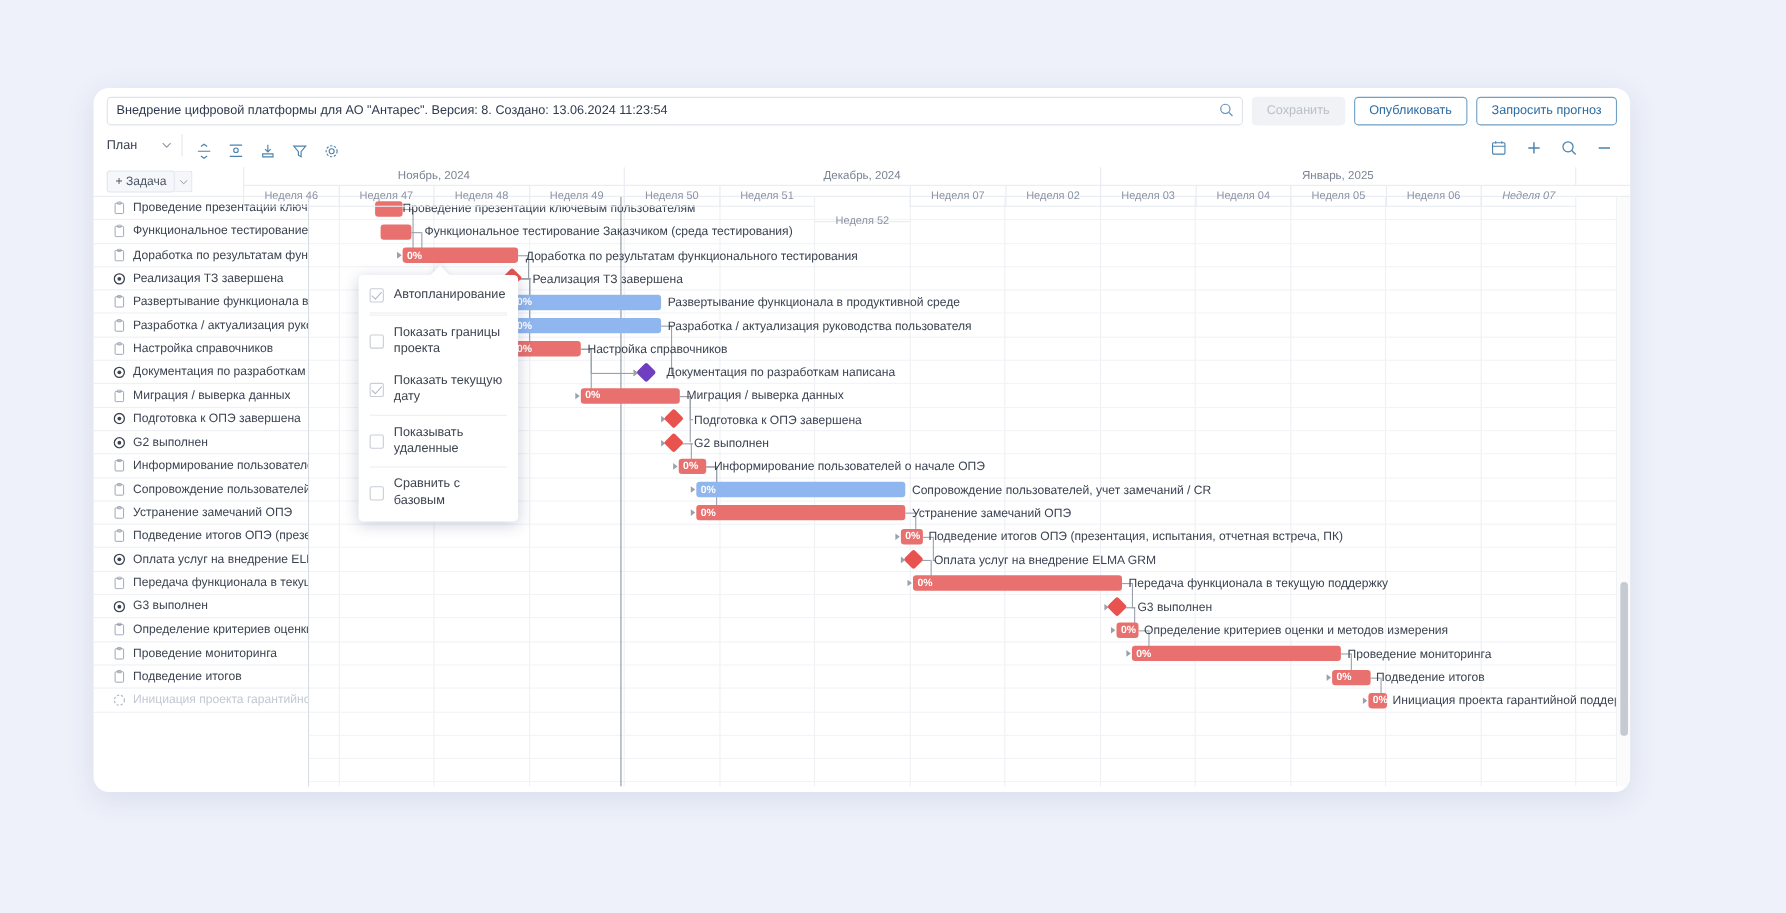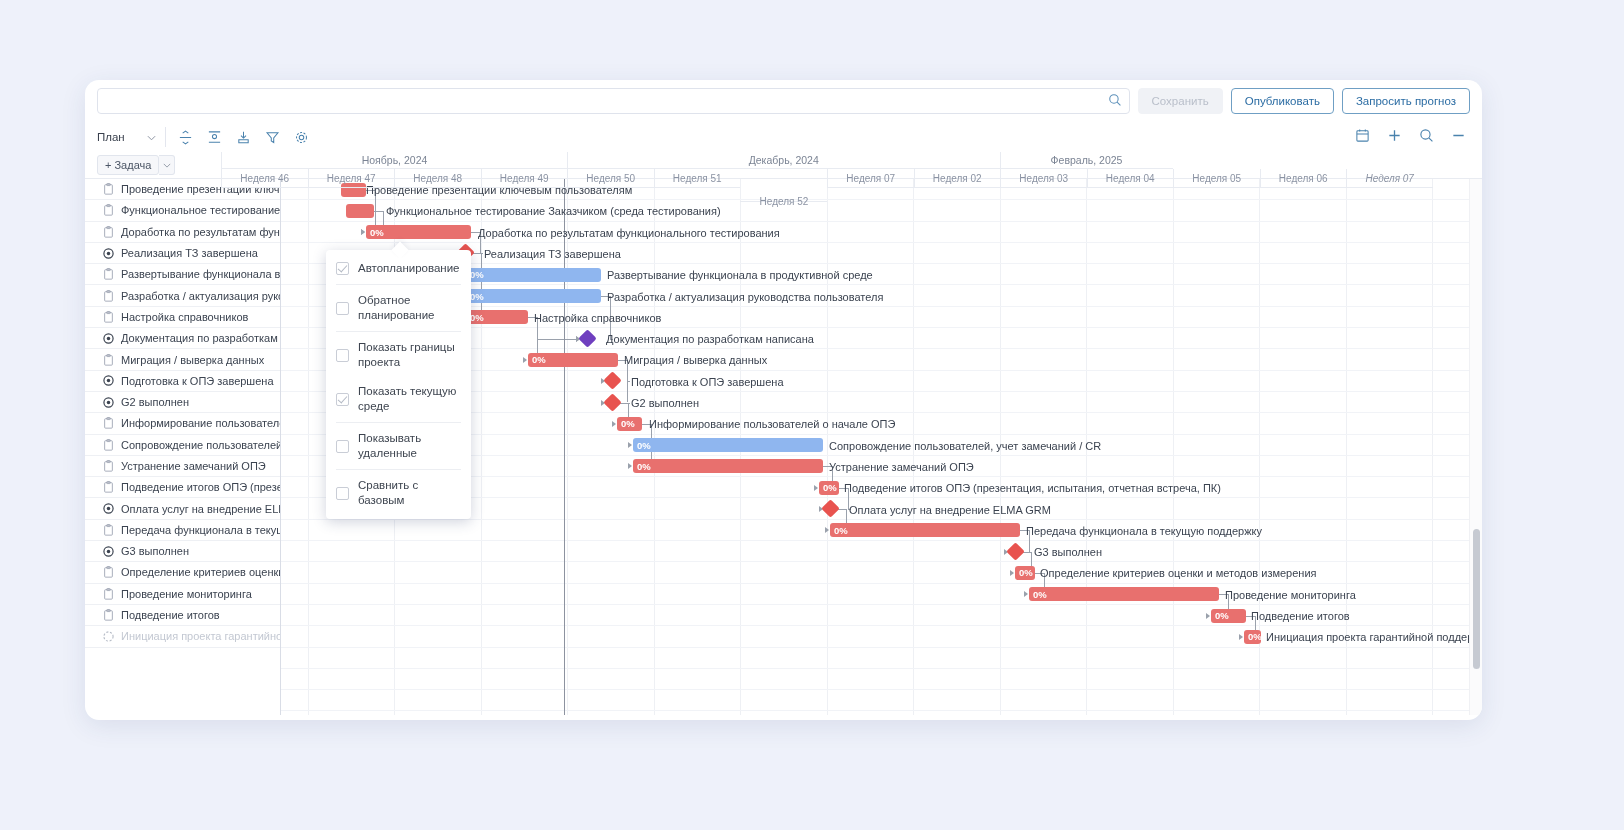--- a/index.html
+++ b/index.html
@@ -55,21 +55,21 @@
   .btn.disabled {
     background: #f0f2f6; color: #b9bfca; border: 1px solid #f0f2f6;
   }
   .btn.outline {
     background: #fff; color: #2b6ca3; border: 1px solid #6f9fc4;
   }
 
   
   .toolbar {
     height: 30px;
-    display: flex; align-items: center;
+    display: flex; 
     padding: 0 12px;
     gap: 0px;
     position: relative;
   }
   .selector {
     display: flex; align-items: center; gap: 22px;
     font-size: 11.5px; color: #39404d;
     padding-right: 9px;
     border-right: 1px solid #e3e6ee;
     height: 20px;
@@ -282,20 +282,21 @@
     background: #c6cad2; border-radius: 4px;
   }
 </style>
 </head>
 <body>
 
 <div id="app">
 
   <div class="topbar">
     <div class="title-field">
+      <div class="txt">Внедрение цифровой платформы для АО "Антарес". Версия: 8. Создано: 13.06.2024 11:23:54</div>
       <span class="srch">
         <svg width="14" height="14" viewBox="0 0 16 16">
             <circle cx="6.8" cy="6.8" r="4.8" fill="none" stroke="#5b8fb9" stroke-width="1.2"></circle>
             <line x1="10.4" y1="10.4" x2="14.2" y2="14.2" stroke="#5b8fb9" stroke-width="1.2"></line>
           </svg>
       </span>
     </div>
     <div class="btn disabled">Сохранить</div>
     <div class="btn outline">Опубликовать</div>
     <div class="btn outline">Запросить прогноз</div>
@@ -380,20 +381,21 @@
             <path d="M1 1l4 4 4-4" fill="none" stroke="#8d94a2" stroke-width="1.1"></path>
           </svg>
       </div>
     </div>
   </div>
 
   <div class="tl-head">
     <div class="tl-months" id="tl-months" style="margin-left: -60px;">
         <div class="tl-month" style="width: 346px;">Ноябрь, 2024</div>
         <div class="tl-month" style="width: 432.5px;">Декабрь, 2024</div>
+        <div class="tl-month" style="width: 432.5px;">Январь, 2025</div>
         <div class="tl-month" style="width: 173px;">Февраль, 2025</div>
       </div>
     <div class="tl-weeks" id="tl-weeks" style="margin-left: -60px;">
         <div class="tl-week" style="width: 86.5px;">Неделя 46</div>
         <div class="tl-week" style="width: 86.5px;">Неделя 47</div>
         <div class="tl-week" style="width: 86.5px;">Неделя 48</div>
         <div class="tl-week" style="width: 86.5px;">Неделя 49</div>
         <div class="tl-week" style="width: 86.5px;">Неделя 50</div>
         <div class="tl-week" style="width: 86.5px;">Неделя 51</div>
         <div class="tl-week" style="width: 87px; margin-top: 32px;">Неделя 52</div>
@@ -797,32 +799,28 @@
     </div>
   </div>
 
   <div class="menu">
     <div id="menu-items">
         <div class="mitem">
           <span class="cb on"></span>
           <span class="mlbl">Автопланирование</span>
         </div>
         <div class="msep"></div>
-        <div class="mitem">
-          <span class="cb"></span>
-          <span class="mlbl">Обратное планирование</span>
-        </div>
         <div class="msep"></div>
         <div class="mitem">
           <span class="cb"></span>
           <span class="mlbl">Показать границы проекта</span>
         </div>
         <div class="mitem">
           <span class="cb on"></span>
-          <span class="mlbl">Показать текущую среде</span>
+          <span class="mlbl">Показать текущую дату</span>
         </div>
         <div class="msep"></div>
         <div class="mitem">
           <span class="cb"></span>
           <span class="mlbl">Показывать удаленные</span>
         </div>
         <div class="msep"></div>
         <div class="mitem">
           <span class="cb"></span>
           <span class="mlbl">Сравнить с базовым</span>

